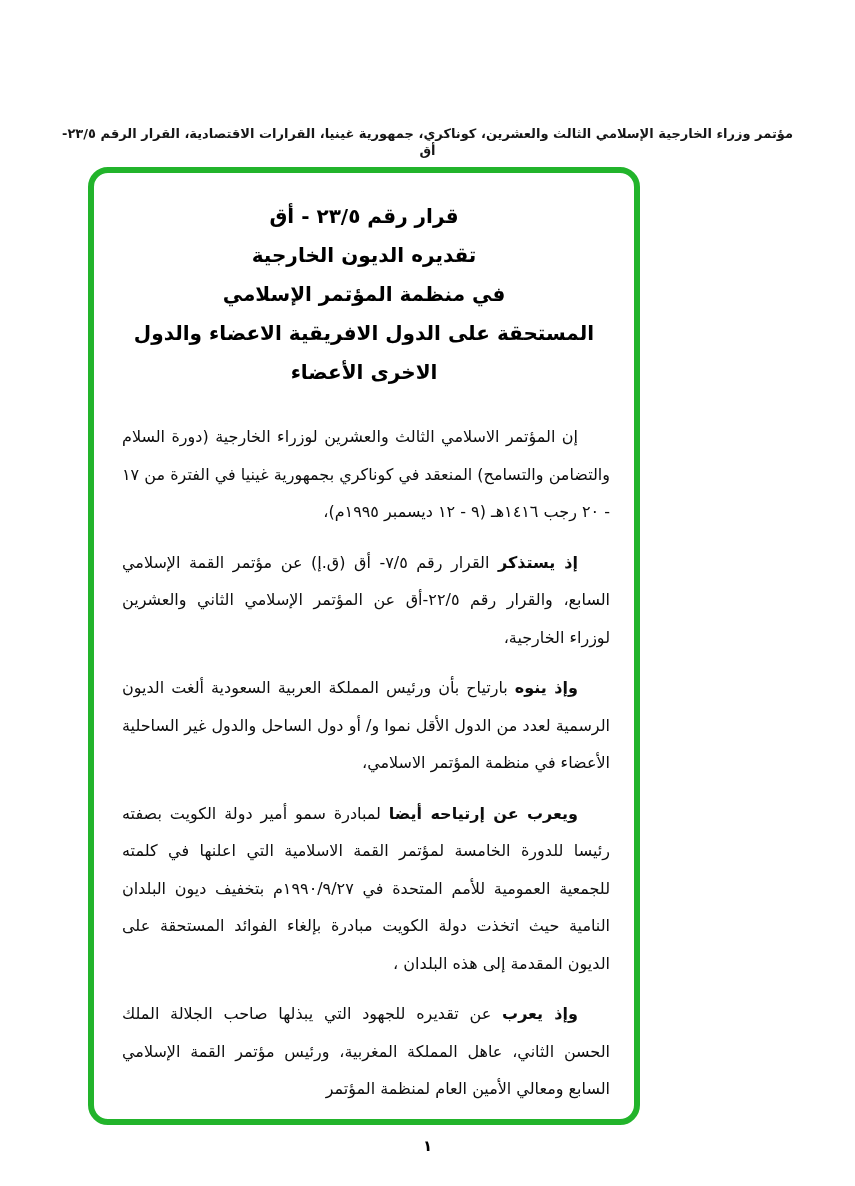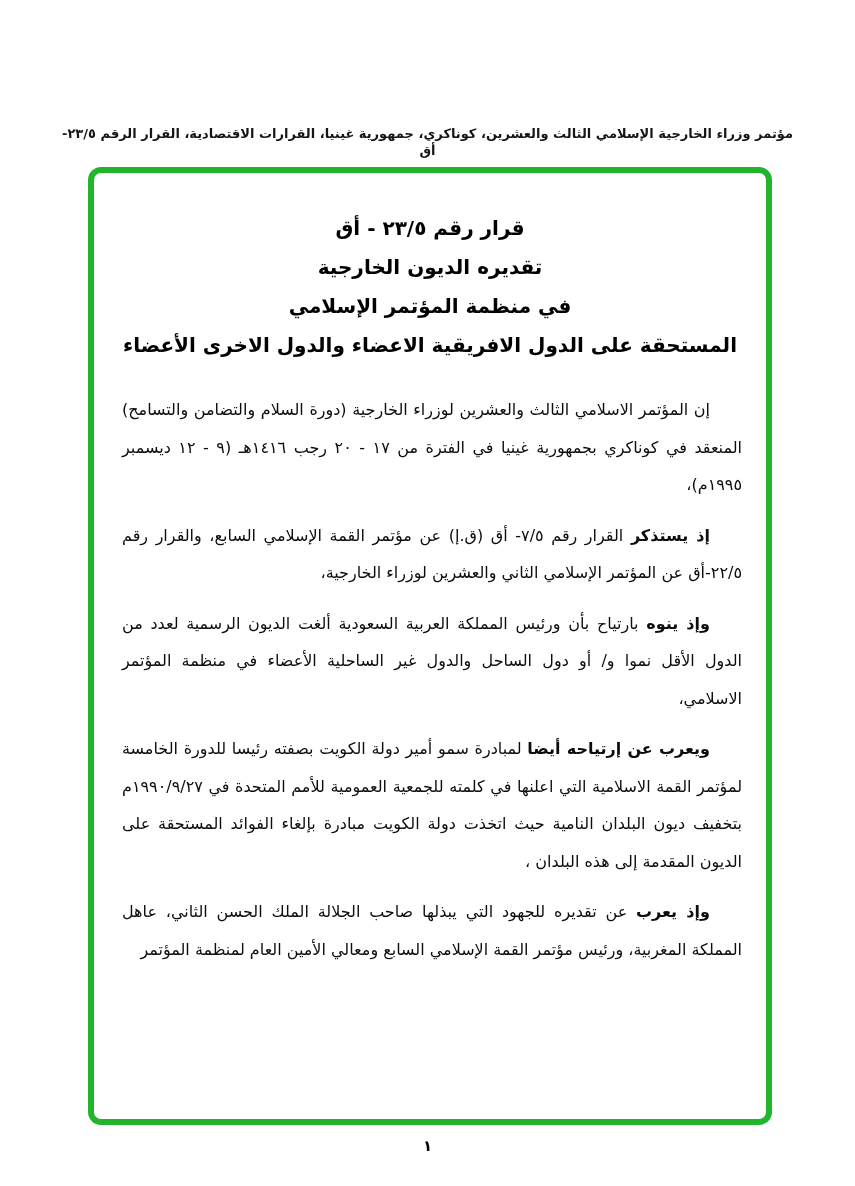--- a/index.html
+++ b/index.html
@@ -21,25 +21,25 @@
     color:#161616;
     margin-top:9px;
   }
   .doc-header .l1{font-size:13px;line-height:17px;letter-spacing:0;}
   .doc-header .l2{font-size:11.5px;line-height:15px;margin-top:9px;}
 
   
   .frame{
     position:absolute;
     left:88px;top:167px;
-    width:684px;height:958px;
+    width:552px;height:958px;
     box-sizing:border-box;
     border:6px solid #22b42b;
-    border-radius:13px;
-    padding:36px 24px 0 24px;
+    border-radius:20px;
+    padding:24px 24px 0 24px;
     direction:rtl;
     background:#ffffff;
   }
 
   .title-block{
     text-align:center;
     font-weight:bold;
     font-size:20px;
     line-height:39px;
     color:#000;

